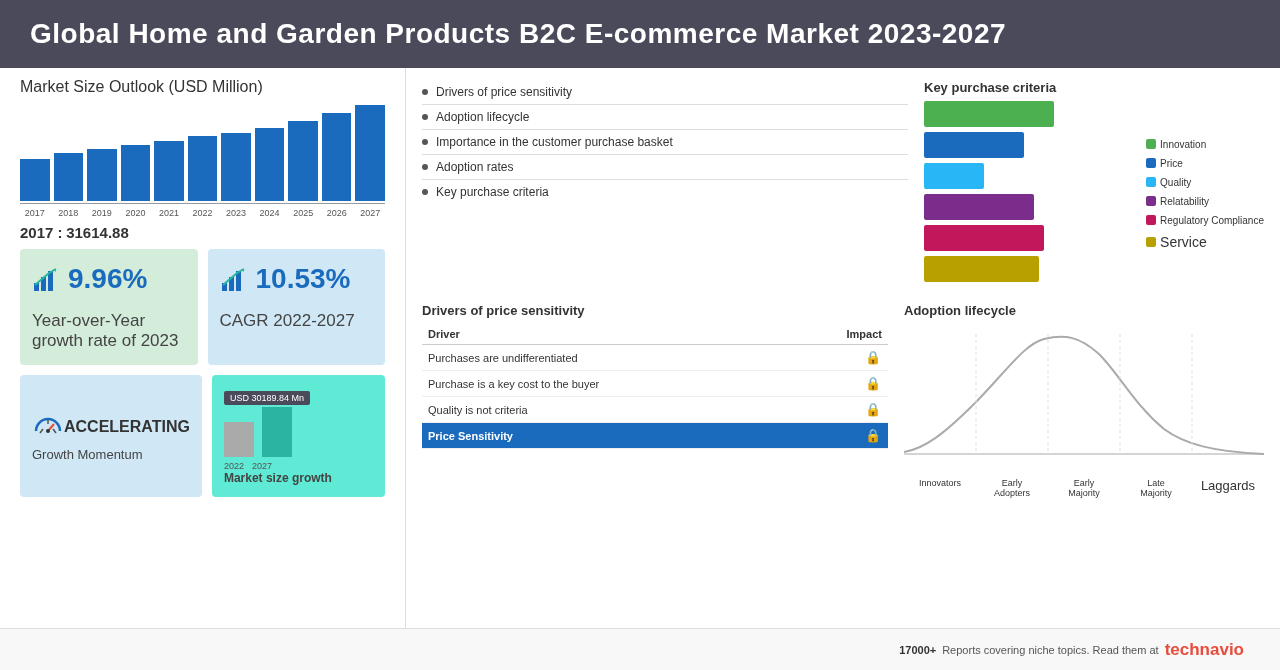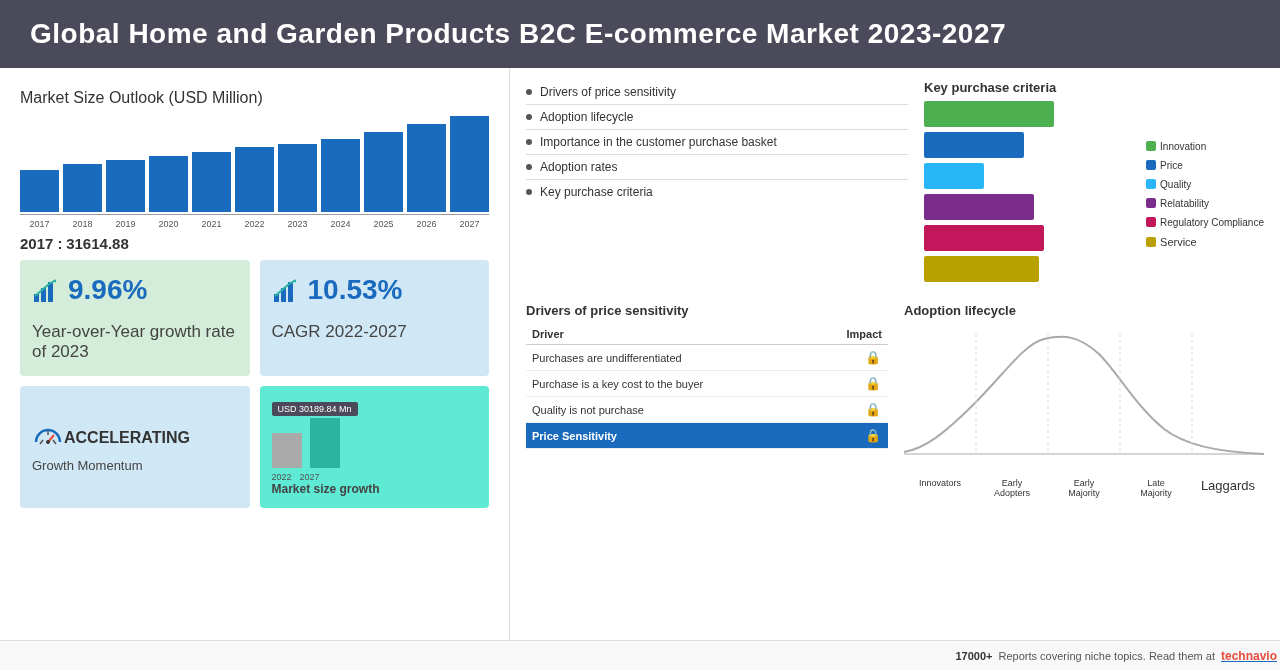--- a/index.html
+++ b/index.html
@@ -21,22 +21,22 @@
       letter-spacing: 0.5px;
     }
 
     .main-content {
       display: flex;
       height: calc(670px - 76px);
     }
 
     
     .left-panel {
-      width: 510px;
-      padding: 21px 20px;
+      width: 406px;
+      padding: 10px 20px;
       border-right: 1px solid #ddd;
       flex-shrink: 0;
     }
 
     .market-size-title {
       font-size: 16px;
       color: #333;
       margin-bottom: 8px;
     }
 
@@ -388,37 +388,36 @@
       flex: 1;
       text-align: center;
     }
 
     
     .footer {
       position: absolute;
       bottom: 0;
       left: 0;
       right: 0;
-      height: 30px;
+      height: 42px;
       background: #f8f8f8;
       border-top: 1px solid #ddd;
       display: flex;
       align-items: center;
       justify-content: flex-end;
-      padding: 0 3px;
+      padding: 0 36px;
       font-size: 11px;
       color: #555;
       gap: 6px;
     }
 
     .technavio-logo {
       color: #1a6bbd;
       font-weight: bold;
-      font-size: 12px;
-      text-decoration: underline;
+      font-size: 17px;
     }
 
     .technavio-logo span {
       color: #e74c3c;
     }
 
     .footer-count {
       font-weight: bold;
       color: #333;
     }
@@ -594,21 +593,21 @@
               <div class="legend-item">
                 <div class="legend-dot" style="background:#7b2d8b"></div>
                 <span style="font-size:10px;">Relatability</span>
               </div>
               <div class="legend-item">
                 <div class="legend-dot" style="background:#c2185b"></div>
                 <span style="font-size:10px;">Regulatory Compliance</span>
               </div>
               <div class="legend-item">
                 <div class="legend-dot" style="background:#b8a000"></div>
-                <span style="font-size:11px;">Service</span>
+                <span style="font-size:14px;">Service</span>
               </div>
             </div>
         </div>
       </div>
     </div>
 
     <div class="bottom-section">
 
       <div class="price-sensitivity">
         <div class="ps-title">Drivers of price sensitivity</div>
@@ -622,21 +621,21 @@
           <tbody id="ps-table-body">
               <tr>
                 <td>Purchases are undifferentiated</td>
                 <td class="right"><span class="lock-icon">🔒</span></td>
               </tr>
               <tr>
                 <td>Purchase is a key cost to the buyer</td>
                 <td class="right"><span class="lock-icon">🔒</span></td>
               </tr>
               <tr>
-                <td>Quality is not purchase</td>
+                <td>Quality is not criteria</td>
                 <td class="right"><span class="lock-icon">🔒</span></td>
               </tr>
               <tr class="highlighted">
                 <td style="font-weight:bold;">Price Sensitivity</td>
                 <td class="right"><span class="lock-icon-white">🔒</span></td>
               </tr>
             </tbody>
         </table>
       </div>
 

